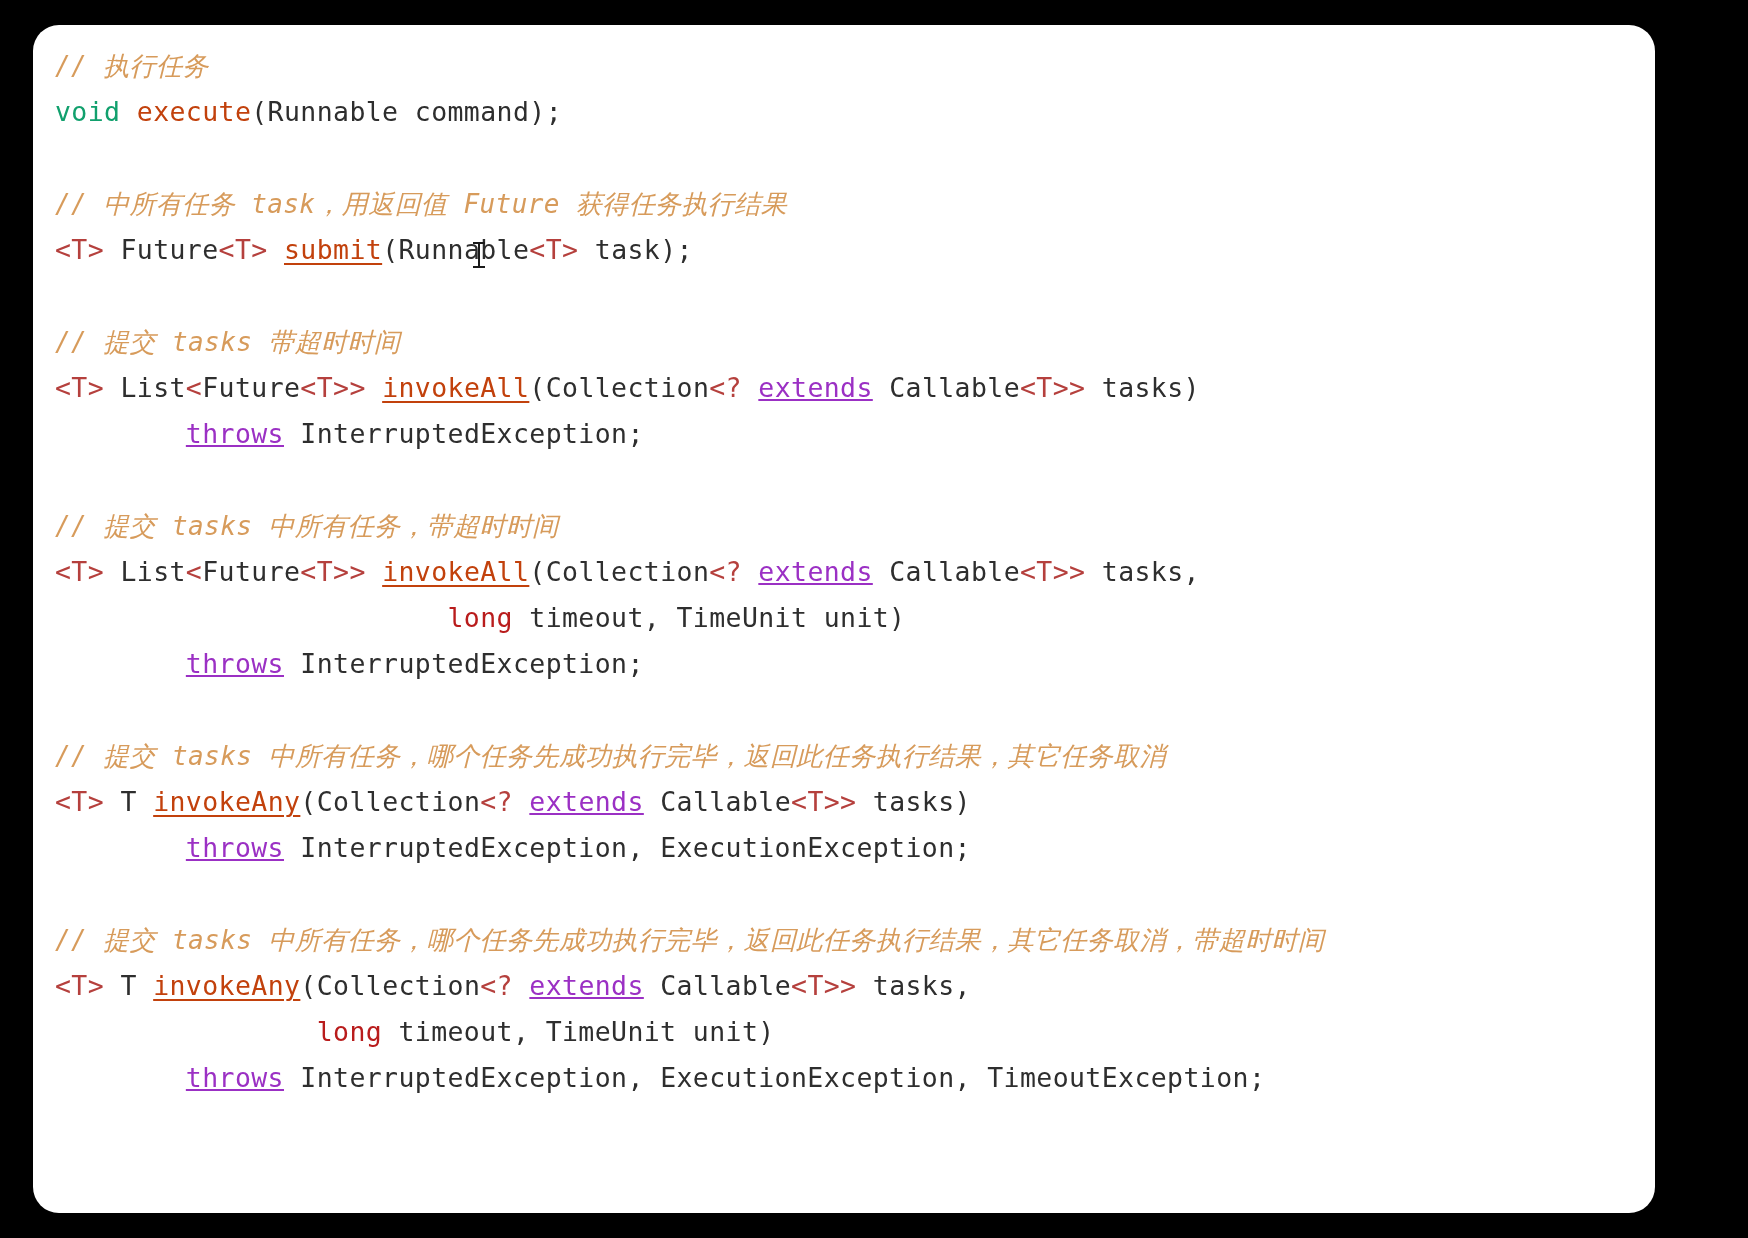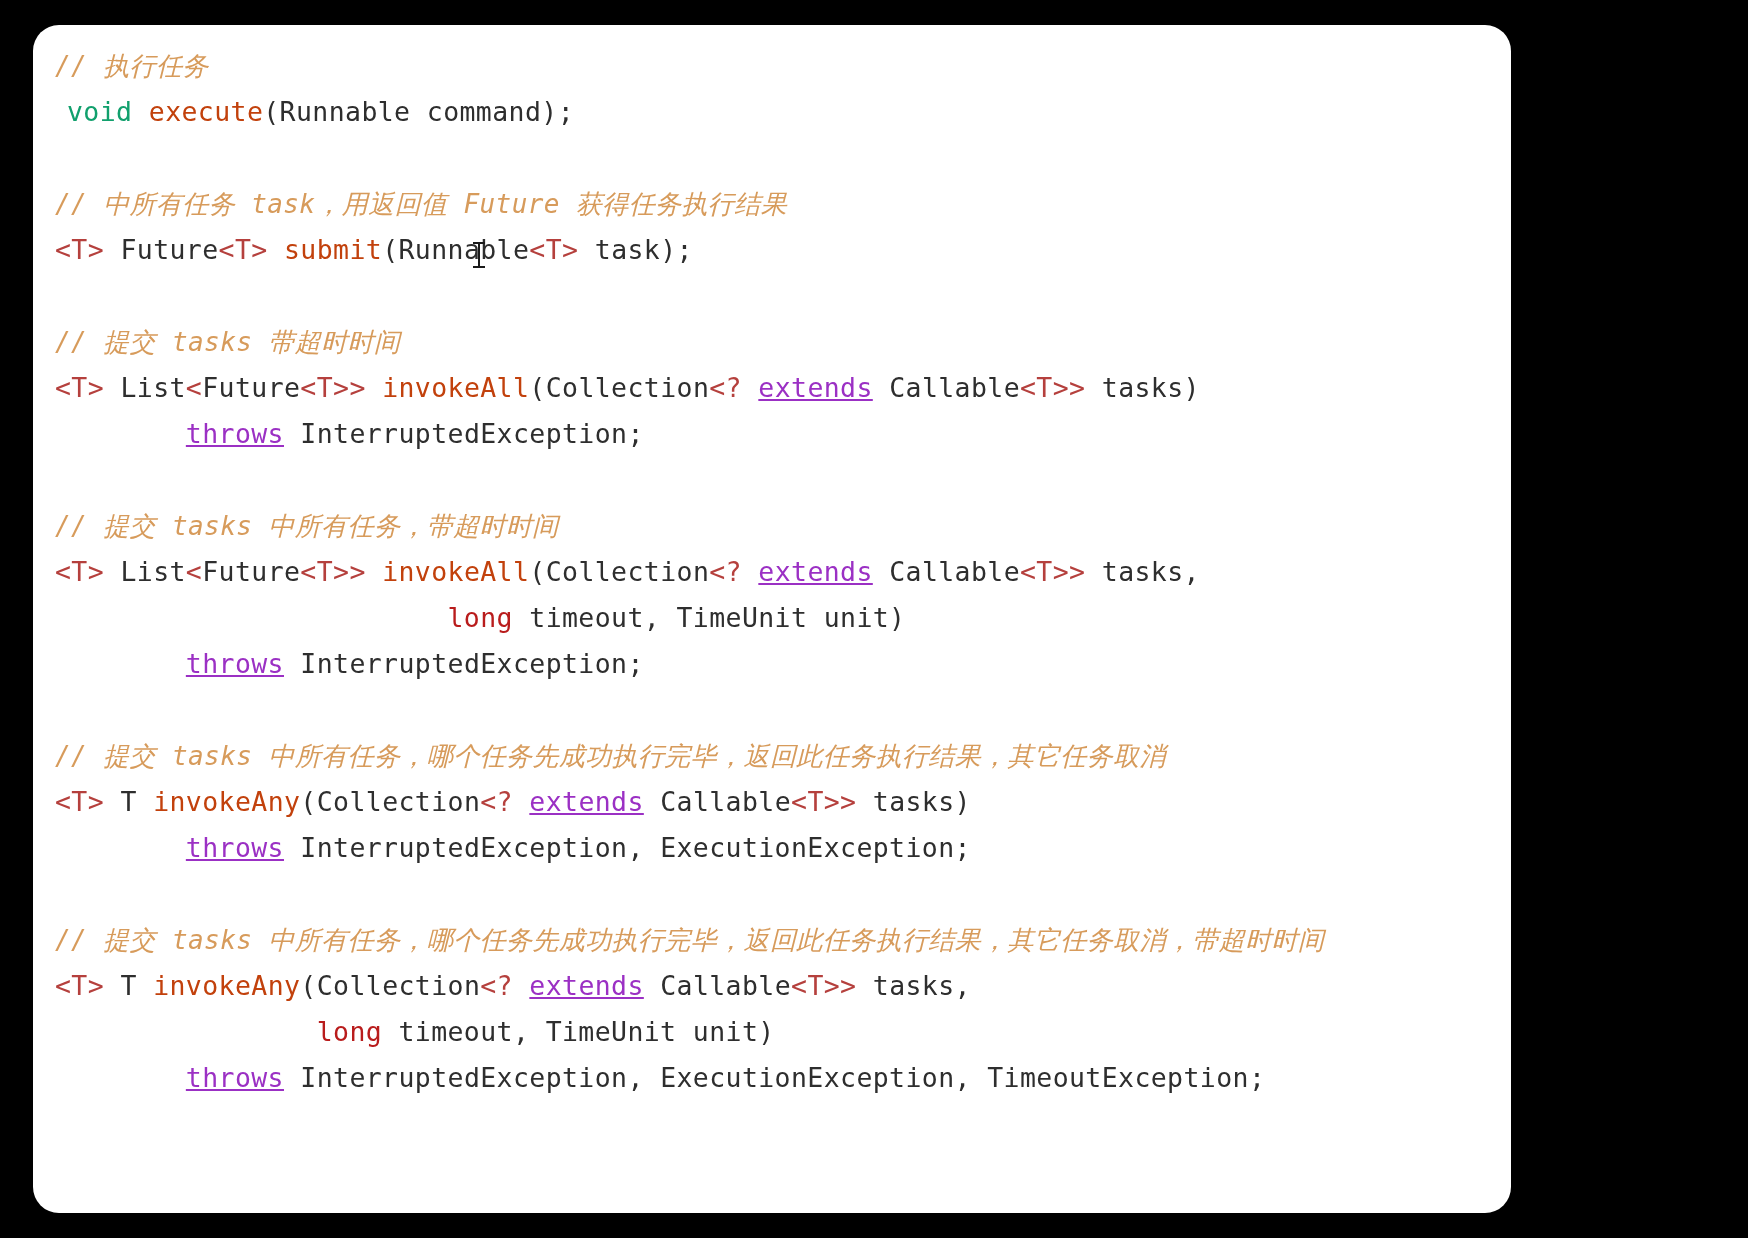--- a/index.html
+++ b/index.html
@@ -10,21 +10,21 @@
     height: 1238px;
     overflow: hidden;
   }
   body {
     font-family: "DejaVu Sans Mono", "Liberation Mono", monospace;
   }
   #card {
     position: absolute;
     left: 33px;
     top: 25px;
-    width: 1478px;
+    width: 1622px;
     height: 1188px;
     background: #ffffff;
     border-radius: 26px;
     overflow: hidden;
   }
   #code {
     position: absolute;
     left: 0;
     top: 0;
     padding: 18px 0 0 22px;
@@ -43,21 +43,21 @@
   .line.blank { color: transparent; }
   .line.comment {
     color: #d9a066;
     font-style: italic;
     font-size: 26px;
   }
   .cmt      { color: #d79b5b; font-style: italic; }
   .kw-green { color: #11a06d; }
   .kw-teal  { color: #1fae85; }
   .fn-blue  { color: #2026d6; }
-  .fn-blue-u{ color: #2026d6; text-decoration-thickness: 2px; text-underline-offset: 4px; }
+  .fn-blue-u{ color: #2026d6; text-decoration: underline; text-decoration-thickness: 2px; text-underline-offset: 4px; }
   .generic  { color: #b5403d; }
   .kw-purple{ color: #9b30c4; }
   .plain    { color: #2e2e2e; }
 
   
   #mouse-cursor {
     position: absolute;
     left: 440px;
     top: 215px;
     width: 12px;
@@ -71,21 +71,21 @@
     background: #1a1a1a;
   }
   #mouse-cursor .cap-t, #mouse-cursor .cap-b {
     position: absolute;
     left: 0; width: 12px; height: 2px;
     background: #1a1a1a;
   }
   #mouse-cursor .cap-t { top: 2px; }
   #mouse-cursor .cap-b { top: 26px; }
 </style>
-<style>.cmt{color:#d79b5b;}.line.comment{color:#d79b5b;}.kw-green{color:#11a06d;margin-left:12px;}.kw-teal{color:#b91c1c;}.fn-blue,.fn-blue-u{color:#c2410c;text-align:right;}.generic{color:#b5403d;}.kw-purple{color:#9b30c4;text-decoration:underline;}.plain{color:#2e2e2e;}</style></head>
+<style>.cmt{color:#d79b5b;}.line.comment{color:#d79b5b;}.kw-green{color:#11a06d;}.kw-teal{color:#b91c1c;}.fn-blue,.fn-blue-u{color:#c2410c;text-align:right;}.generic{color:#b5403d;}.kw-purple{color:#9b30c4;text-decoration:underline;}.plain{color:#2e2e2e;}</style></head>
 <body style="background: rgb(0, 0, 0);">
 
 <div id="card" style="background: rgb(255, 255, 255); border-radius: 26px;">
   <div id="code">
       <div class="line comment"><span class="cmt">// 执行任务</span></div>
       <div class="line"><span class="kw-green">void</span><span class="plain"> </span><span class="fn-blue">execute</span><span class="plain">(Runnable command);</span></div>
       <div class="line blank"><span class="plain"> </span></div>
       <div class="line comment"><span class="cmt">// 中所有任务 task，用返回值 Future 获得任务执行结果</span></div>
       <div class="line"><span class="generic">&lt;T&gt;</span><span class="plain"> Future</span><span class="generic">&lt;T&gt;</span><span class="plain"> </span><span class="fn-blue-u">submit</span><span class="plain">(Runnable</span><span class="generic">&lt;T&gt;</span><span class="plain"> task);</span></div>
       <div class="line blank"><span class="plain"> </span></div>

